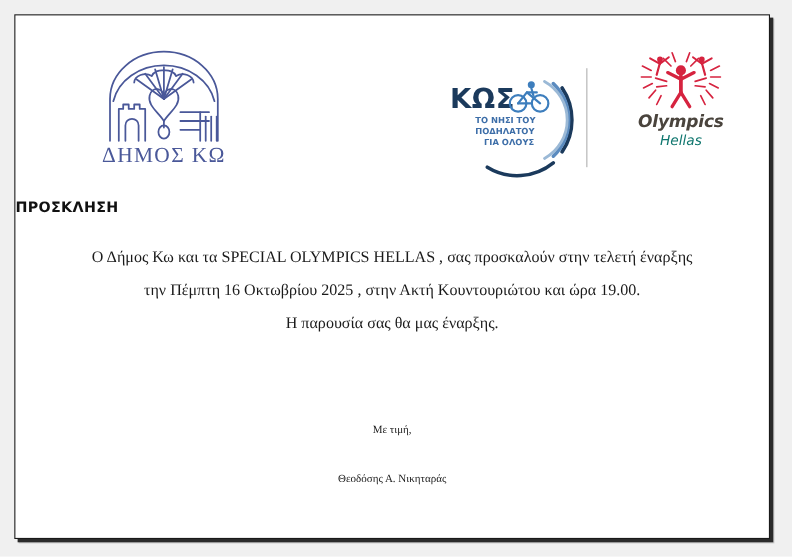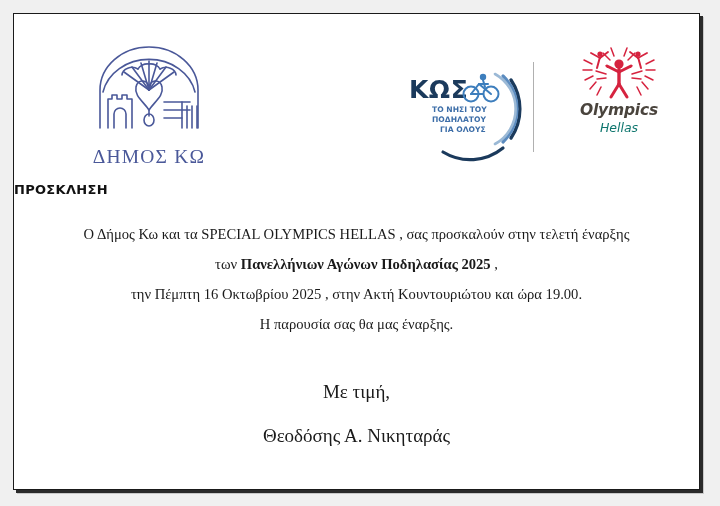--- a/index.html
+++ b/index.html
@@ -42,21 +42,21 @@
     top: 30px;
     width: 170px;
     text-align: center;
   }
   .kos-mark {
     width: 110px;
     height: 86px;
     margin: 0 auto;
   }
   .kos-name {
-    margin-top: 16px;
+    margin-top: 1px;
     font-family: "Liberation Serif", serif;
     font-size: 19.5px;
     letter-spacing: 1.2px;
     color: #4a5899;
     white-space: nowrap;
   }
 
   
   .bike-logo {
     position: absolute;
@@ -143,21 +143,21 @@
 
   .sign-block {
     position: absolute;
     left: 0;
     top: 363px;
     width: 100%;
     text-align: center;
   }
   .sign-line {
     font-family: "Liberation Serif", serif;
-    font-size: 19px;
+    font-size: 10px;
     line-height: 30px;
     color: #1a1a1a;
     white-space: nowrap;
   }
   .sign-gap { height: 14px; }
 </style>
 </head>
 <body>
 
 <div id="page-frame">
@@ -292,23 +292,20 @@
     </div>
   </div>
 
   <div class="doc-title">ΠΡΟΣΚΛΗΣΗ</div>
 
   <div class="body-block">
     <div class="body-line">
       <span>Ο Δήμος Κω και τα SPECIAL OLYMPICS HELLAS , σας προσκαλούν στην τελετή έναρξης</span>
     </div>
     <div class="body-line">
-      <span>των </span><b>Πανελλήνιων Αγώνων Ποδηλασίας 2025</b><span> ,</span>
-    </div>
-    <div class="body-line">
       <span>την Πέμπτη 16 Οκτωβρίου 2025 , στην Ακτή Κουντουριώτου  και ώρα 19.00.</span>
     </div>
     <div class="body-line">
       <span>Η παρουσία σας θα μας έναρξης.</span>
     </div>
   </div>
 
   <div class="sign-block">
     <div class="sign-line">Με τιμή,</div>
     <div class="sign-gap"></div>

